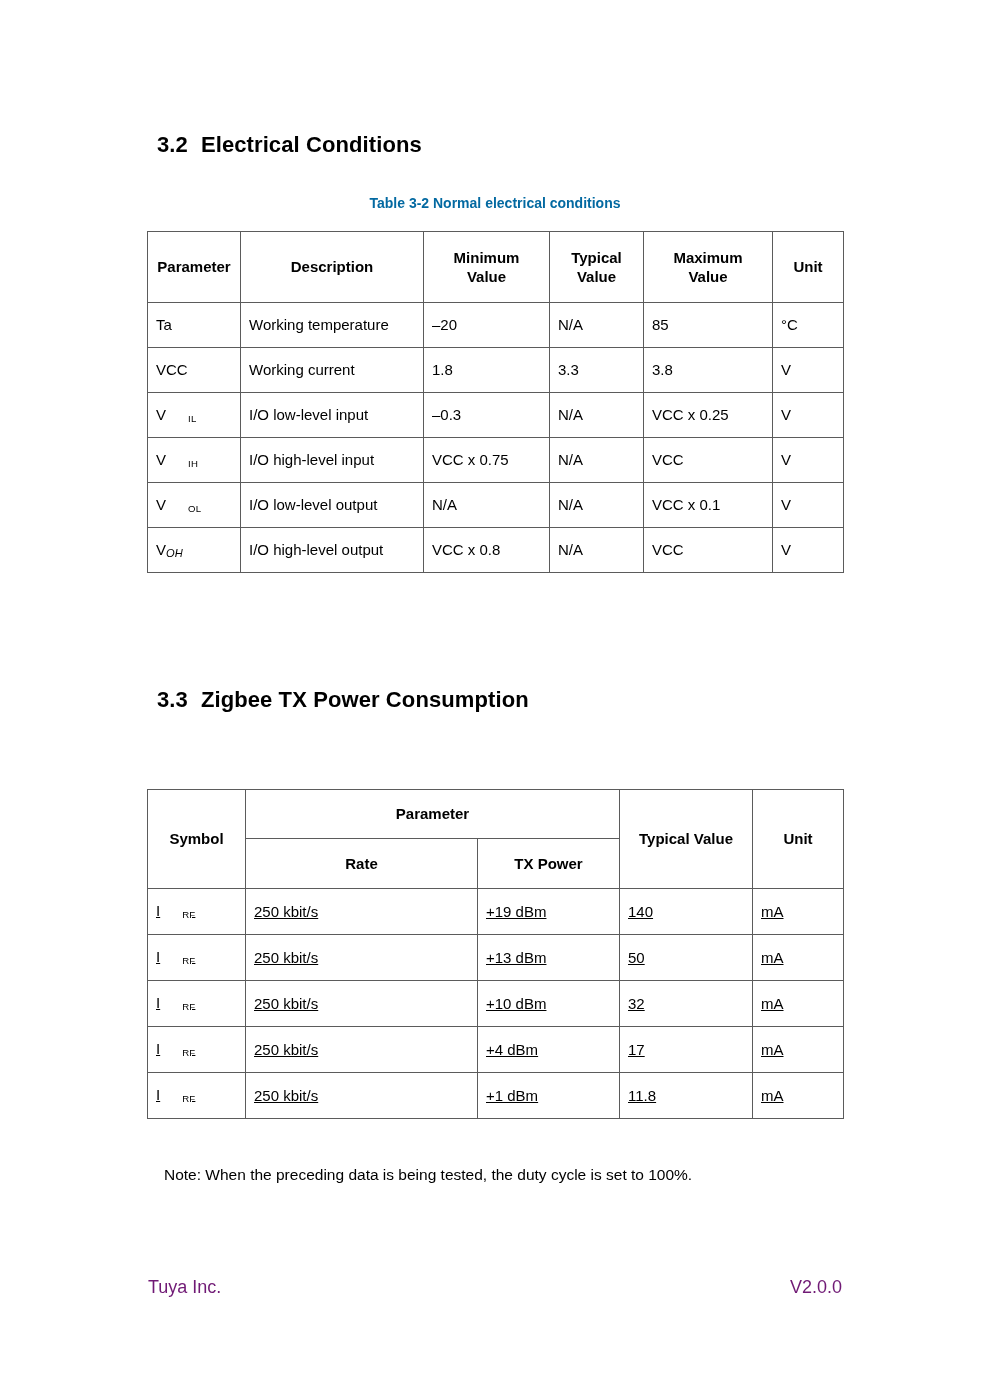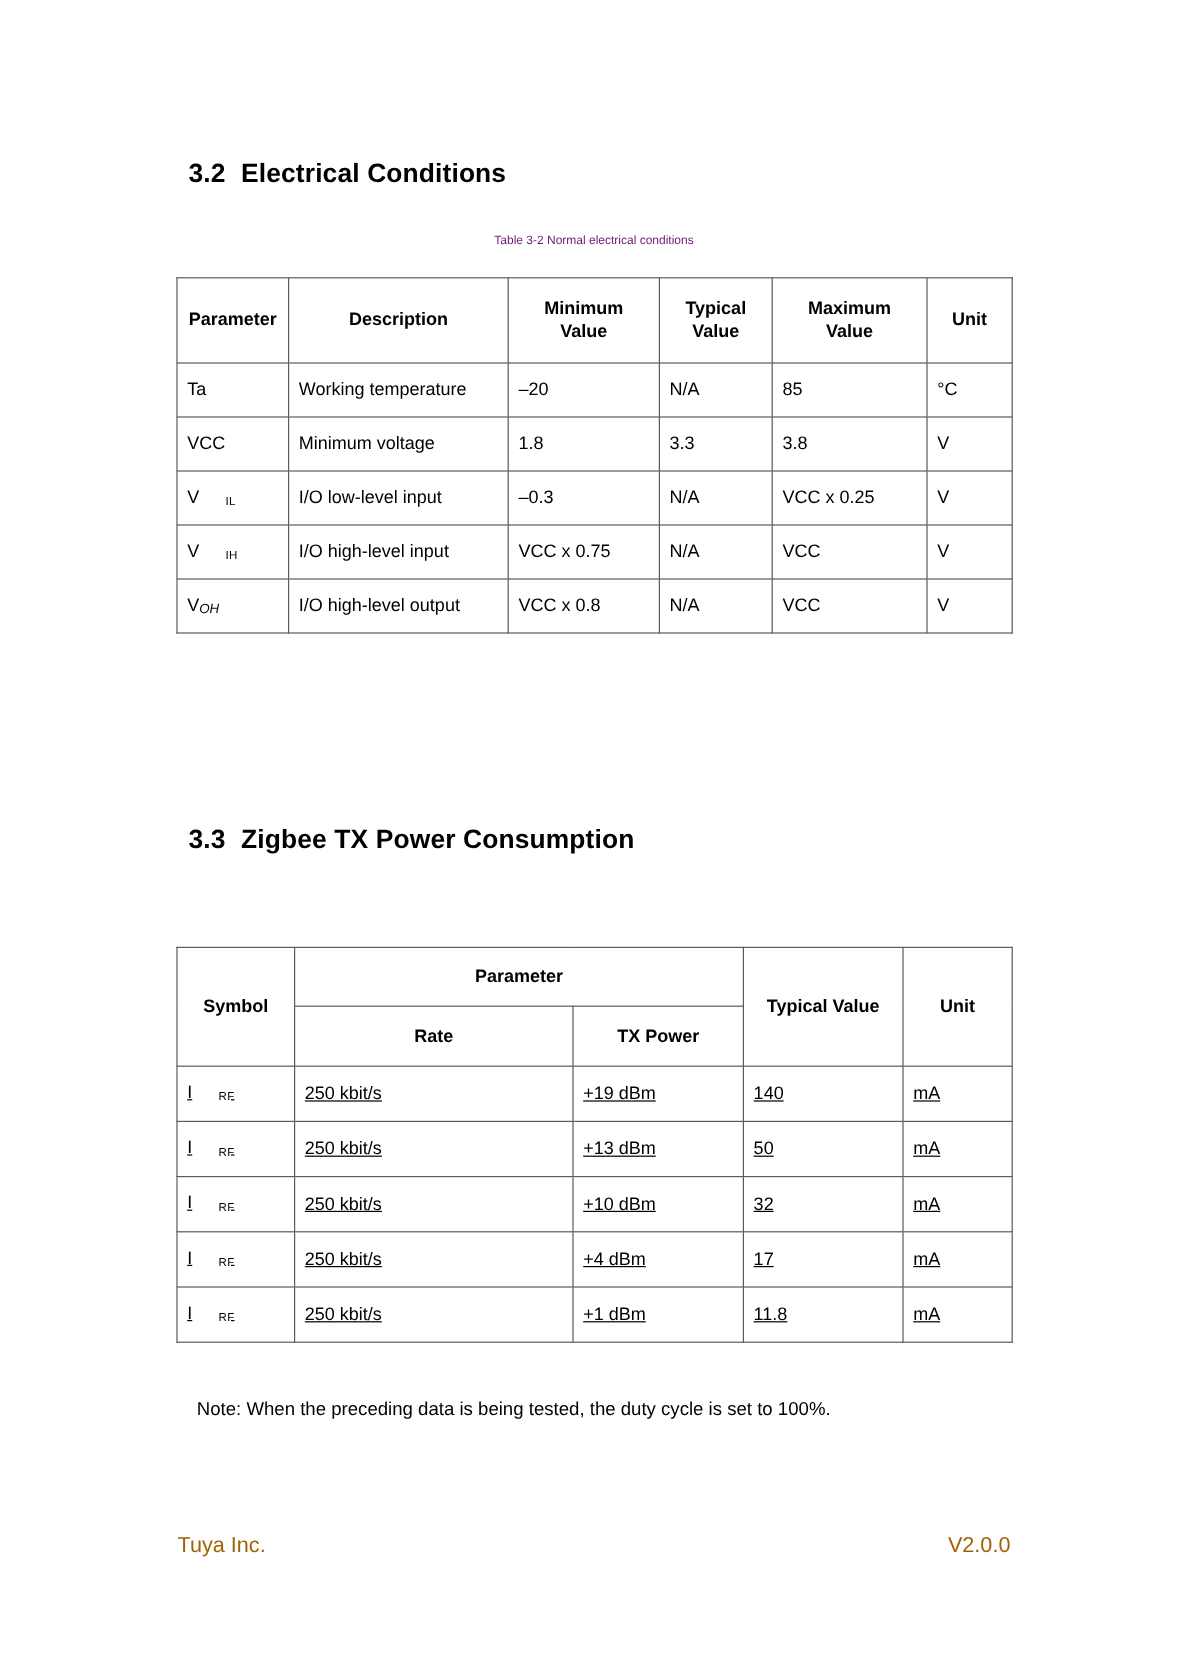--- a/index.html
+++ b/index.html
@@ -38,23 +38,23 @@
   }
   #heading-32 { left: 157px; top: 132px; }
   #heading-33 { left: 157px; top: 687px; }
 
   
   .table-caption {
     position: absolute;
     width: 990px;
     left: 0;
     text-align: center;
-    font-size: 10px;
-    font-weight: normal;
-    color: #701a75;
+    font-size: 14px;
+    font-weight: bold;
+    color: #0369a1;
   }
   #caption-32 { top: 195px; }
   #caption-33 { top: 750px; }
 
   
   table.doc-table {
     position: absolute;
     border-collapse: collapse;
     table-layout: fixed;
     font-size: 15px;
@@ -126,21 +126,21 @@
   
   #footer {
     position: absolute;
     left: 148px;
     top: 1277px;
     width: 694px;
     display: flex;
     justify-content: space-between;
     align-items: baseline;
     font-size: 18px;
-    color: #a16207;
+    color: #701a75;
   }
 </style>
 </head>
 <body>
 
 <div class="page">
 
   <div class="section-heading" id="heading-32">
     <span class="num">3.2</span><span>Electrical Conditions</span>
   </div>
@@ -185,40 +185,48 @@
       <tr>
         <td><span>Ta</span><span class="sub"></span></td>
         <td>Working temperature</td>
         <td>–20</td>
         <td>N/A</td>
         <td>85</td>
         <td>°C</td>
       </tr>
       <tr>
         <td><span>VCC</span><span class="sub"></span></td>
-        <td>Minimum voltage</td>
+        <td>Working current</td>
         <td>1.8</td>
         <td>3.3</td>
         <td>3.8</td>
         <td>V</td>
       </tr>
       <tr>
         <td><span>V</span><span class="sub">IL</span></td>
         <td>I/O low-level input</td>
         <td>–0.3</td>
         <td>N/A</td>
         <td>VCC x 0.25</td>
         <td>V</td>
       </tr>
       <tr>
         <td><span>V</span><span class="sub">IH</span></td>
         <td>I/O high-level input</td>
         <td>VCC x 0.75</td>
         <td>N/A</td>
         <td>VCC</td>
+        <td>V</td>
+      </tr>
+      <tr>
+        <td><span>V</span><span class="sub">OL</span></td>
+        <td>I/O low-level output</td>
+        <td>N/A</td>
+        <td>N/A</td>
+        <td>VCC x 0.1</td>
         <td>V</td>
       </tr>
       <tr>
         <td><span>V</span><span class="sub-lg">OH</span></td>
         <td>I/O high-level output</td>
         <td>VCC x 0.8</td>
         <td>N/A</td>
         <td>VCC</td>
         <td>V</td>
       </tr>

